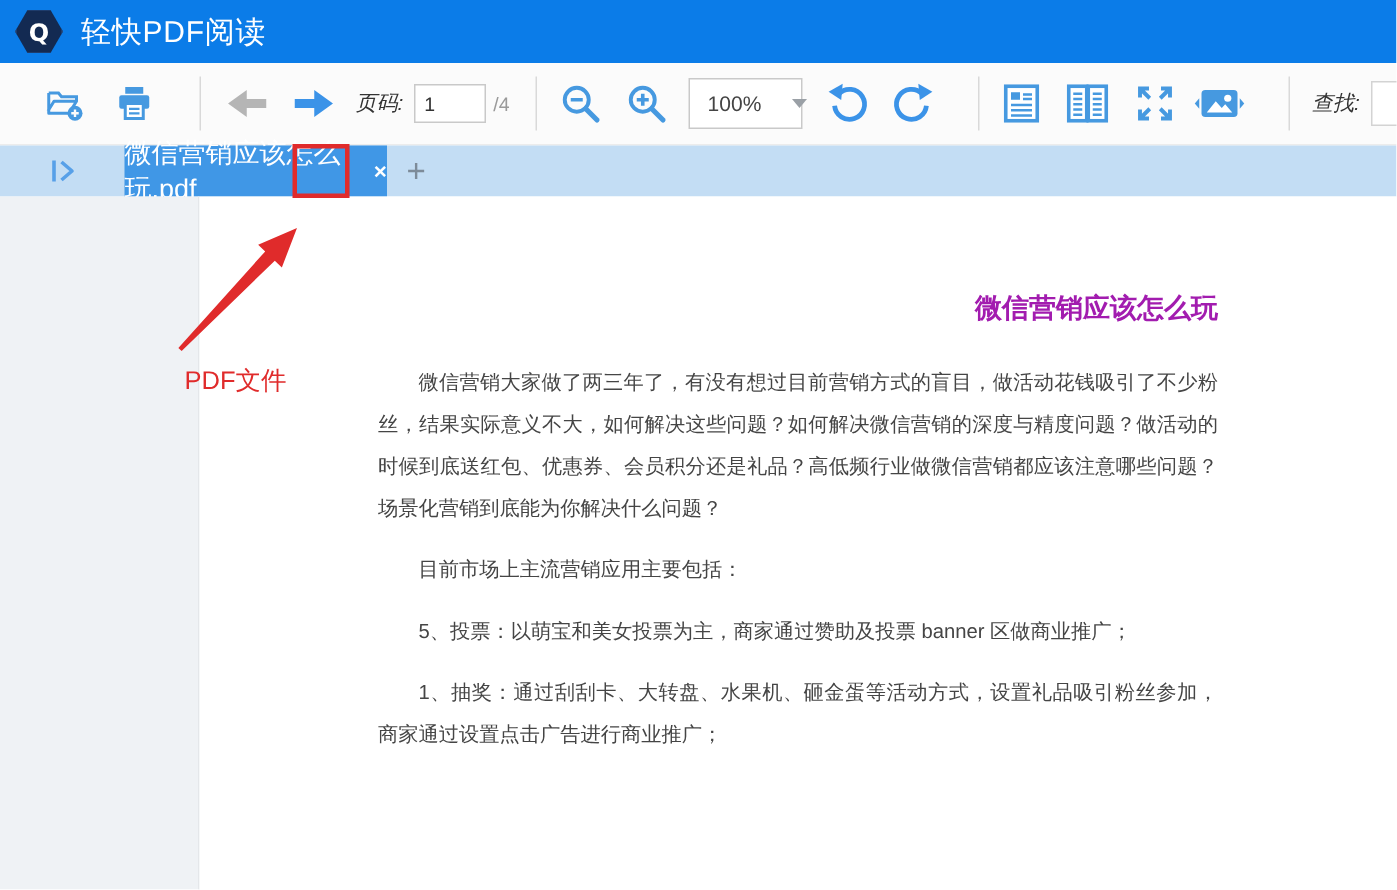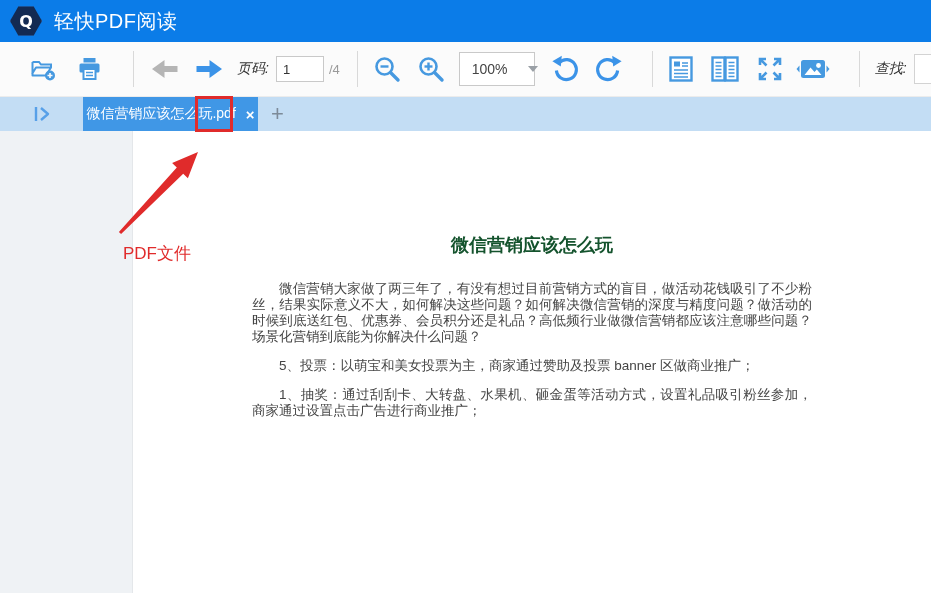--- a/index.html
+++ b/index.html
@@ -54,35 +54,35 @@
   
   .tabbar {
     height: 34px; background: #c3ddf4; display: flex; align-items: center;
   }
   .sidebar-toggle { width: 83px; display: flex; align-items: center; justify-content: center; cursor: pointer; flex: none; }
   .tab {
     width: 175px; height: 34px; background: #4097e6; color: #fff;
     display: flex; align-items: center; justify-content: center; gap: 10px;
     cursor: pointer; flex: none;
   }
-  .tab .tab-title { font-size: 14px; }
+  .tab .tab-title { font-size: 18px; }
   .tab .tab-close { font-size: 15px; font-weight: bold; color: #fff; cursor: pointer; line-height: 1; }
   .newtab { margin-left: 13px; font-size: 22px; color: #7d8b99; cursor: pointer; line-height: 1; font-weight: 400; }
 
   
   .content { display: flex; height: 462px; }
   .sidebar { width: 133px; background: #eff2f5; border-right: 1px solid #e4e7ea; flex: none; }
   .docview { flex: 1; background: #fff; overflow: hidden; }
   .page { padding: 0 119px; }
   .doc-title {
-    margin-top: 102px; text-align: center; font-size: 18px; font-weight: bold;
-    color: #14532d; margin-bottom: 24px;
+    margin-top: 62px; text-align: right; font-size: 18px; font-weight: bold;
+    color: #a21caf; margin-bottom: 24px;
   }
   .page p {
-    font-size: 13.5px; color: #454545; line-height: 16px;
+    font-size: 13.5px; color: #454545; line-height: 28px;
     text-indent: 2em; margin-bottom: 13px; text-align: justify;
   }
   .page p.red-heading { color: #e02b2b; font-weight: bold; margin-bottom: 15px; }
 
   
   .annot-rect {
     position: absolute; left: 195px; top: 96px; width: 38px; height: 36px;
     border: 3px solid #e02b2b; z-index: 50; pointer-events: none;
   }
   .annot-arrow-svg {
@@ -239,20 +239,21 @@
   </div>
   <span class="newtab">+</span>
 </div>
 
 <div class="content">
   <div class="sidebar"></div>
   <div class="docview">
     <div class="page">
       <h1 class="doc-title">微信营销应该怎么玩</h1>
       <p>微信营销大家做了两三年了，有没有想过目前营销方式的盲目，做活动花钱吸引了不少粉丝，结果实际意义不大，如何解决这些问题？如何解决微信营销的深度与精度问题？做活动的时候到底送红包、优惠券、会员积分还是礼品？高低频行业做微信营销都应该注意哪些问题？场景化营销到底能为你解决什么问题？</p>
+      <p>目前市场上主流营销应用主要包括：</p>
       <p>5、投票：以萌宝和美女投票为主，商家通过赞助及投票 banner 区做商业推广；</p>
       <p>1、抽奖：通过刮刮卡、大转盘、水果机、砸金蛋等活动方式，设置礼品吸引粉丝参加，商家通过设置点击广告进行商业推广；</p>
 
     </div>
   </div>
 </div>
 
 <div class="annot-rect"></div>
 <svg class="annot-arrow-svg" viewBox="0 0 931 593">
   <polygon points="118.9,232 176.8,167.6 172.1,163.1 198,152 187.9,178.3 183.2,173.8 121.1,234" fill="#e02b2b"></polygon>

